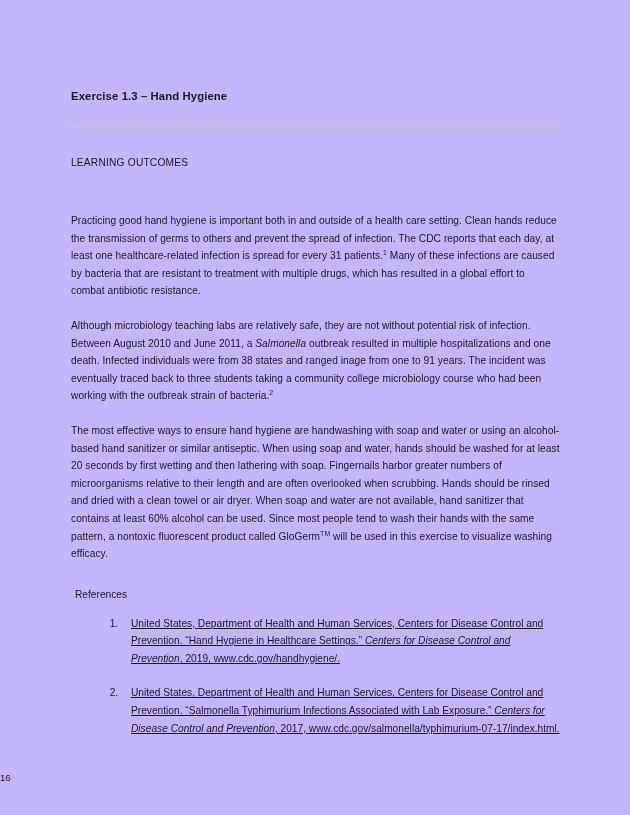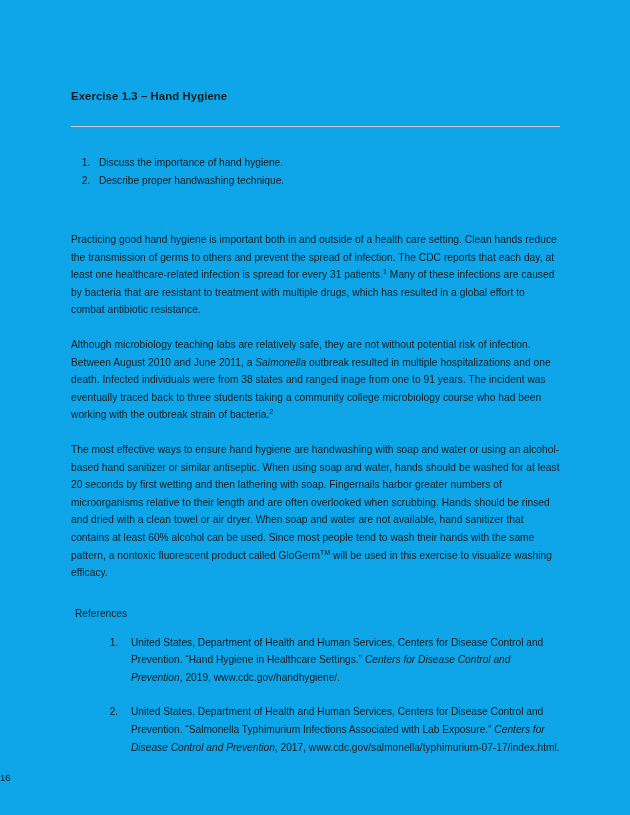--- a/index.html
+++ b/index.html
@@ -11,21 +11,21 @@
     width: 630px;
     height: 815px;
     font-family: "Liberation Sans", sans-serif;
     color: #1a1a1a;
     -webkit-font-smoothing: antialiased;
   }
   .page {
     position: relative;
     width: 630px;
     height: 815px;
-    background: #0ea5e9;
+    background: #c4b5fd;
     box-sizing: border-box;
   }
   .content {
     position: absolute;
     left: 71px;
     top: 88px;
     width: 489px;
   }
   .doc-title {
     font-size: 11.3px;
@@ -85,20 +85,21 @@
   }
   ol.refs {
     margin: 0;
     padding-left: 50px;
     font-size: 10.2px;
     line-height: 17.6px;
   }
   ol.refs li {
     margin: 0 0 17px 0;
     padding-left: 10px;
+    text-decoration: underline;
   }
   ol.refs li:last-child {
     margin-bottom: 0;
   }
   .page-number {
     position: absolute;
     left: 0;
     right: 0;
     top: 772px;
     text-align: left;
@@ -110,25 +111,22 @@
 <body>
 
 <div class="page">
 
   <div class="content">
 
     <h1 class="doc-title">Exercise 1.3 – Hand Hygiene</h1>
 
     <hr class="rule">
 
+    <div class="section-label">LEARNING OUTCOMES</div>
 
-    <ol class="outcomes">
-      <li>Discuss the importance of hand hygiene.</li>
-      <li>Describe proper handwashing technique.</li>
-    </ol>
 
     <div class="body-block">
 
       <p class="para"><span>Practicing good hand hygiene is important both in and outside of a health care setting. Clean hands reduce the transmission of germs to others and prevent the spread of infection. The CDC reports that each day, at least one healthcare-related infection is spread for every 31 patients.</span><sup>1</sup><span> Many of these infections are caused by bacteria that are resistant to treatment with multiple drugs, which has resulted in a global effort to combat antibiotic resistance.</span></p>
 
       <p class="para"><span>Although microbiology teaching labs are relatively safe, they are not without potential risk of infection. Between August 2010 and June 2011, a </span><span class="ital">Salmonella</span><span> outbreak resulted in multiple hospitalizations and one death. Infected individuals were from 38 states and ranged inage from one to 91 years. The incident was eventually traced back to three students taking a community college microbiology course who had been working with the outbreak strain of bacteria.</span><sup>2</sup></p>
 
       <p class="para tight"><span>The most effective ways to ensure hand hygiene are handwashing with soap and water or using an alcohol-based hand sanitizer or similar antiseptic. When using soap and water, hands should be washed for at least 20 seconds by first wetting and then lathering with soap. Fingernails harbor greater numbers of microorganisms relative to their length and are often overlooked when scrubbing. Hands should be rinsed and dried with a clean towel or air dryer. When soap and water are not available, hand sanitizer that contains at least 60% alcohol can be used. Since most people tend to wash their hands with the same pattern, a nontoxic fluorescent product called GloGerm</span><sup>TM</sup><span> will be used in this exercise to visualize washing efficacy.</span></p>
 
     </div>

